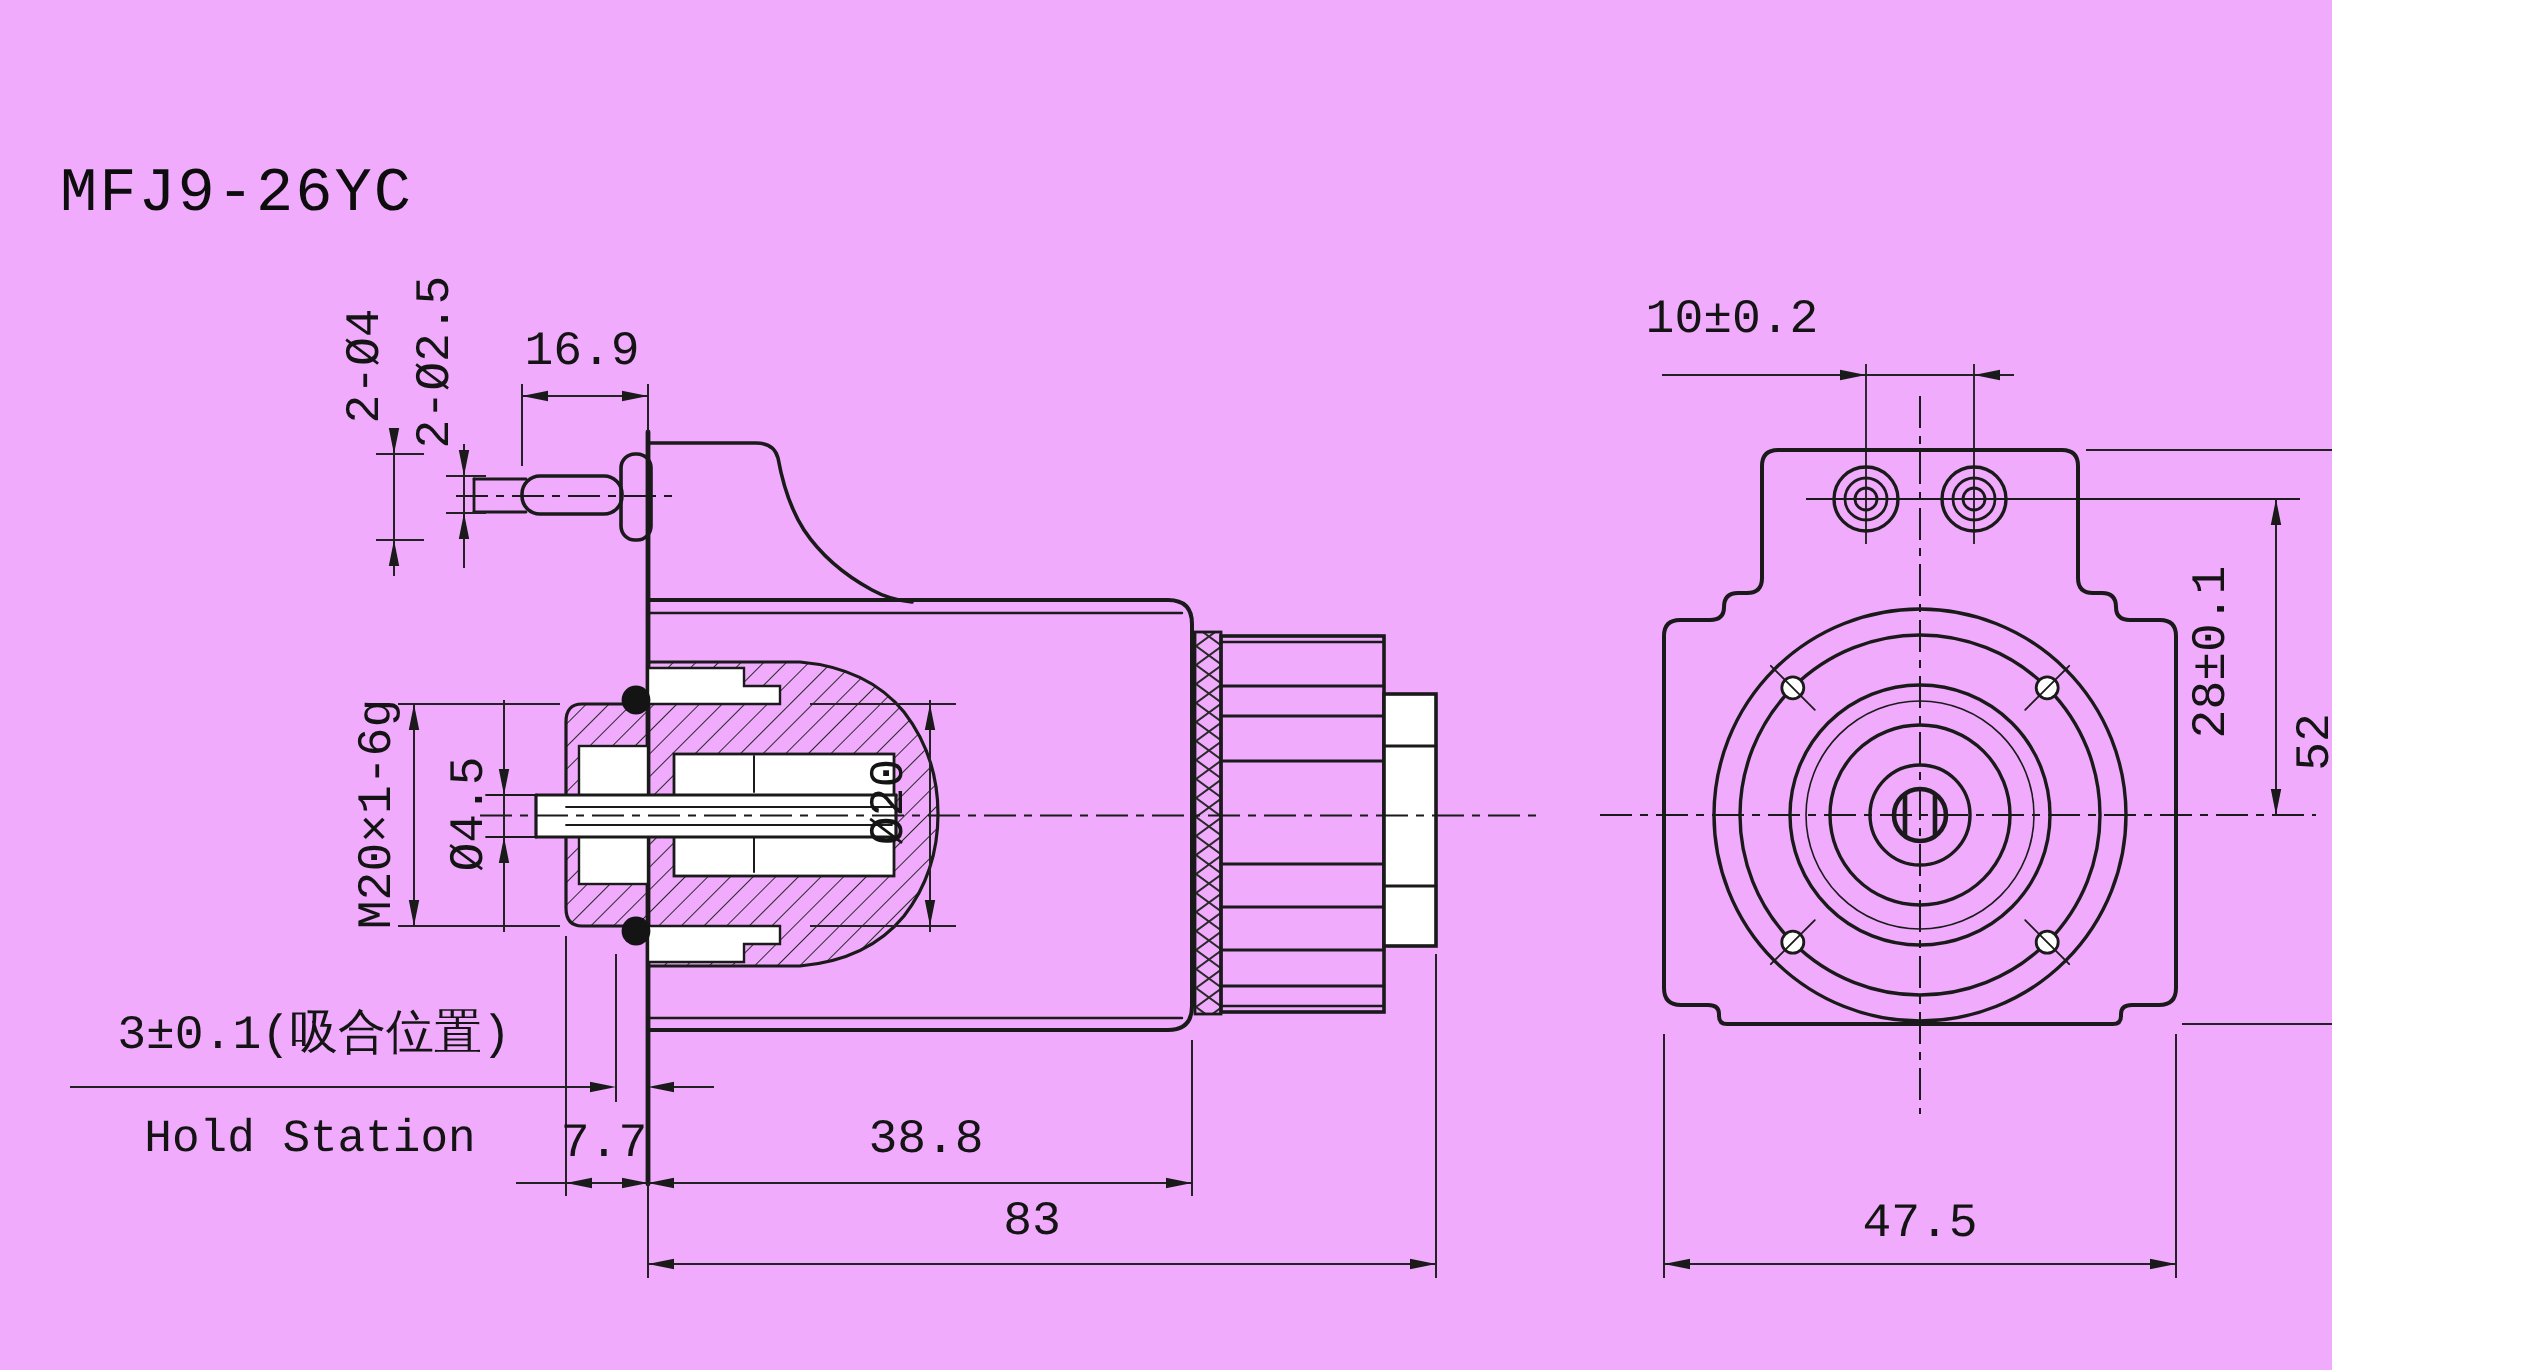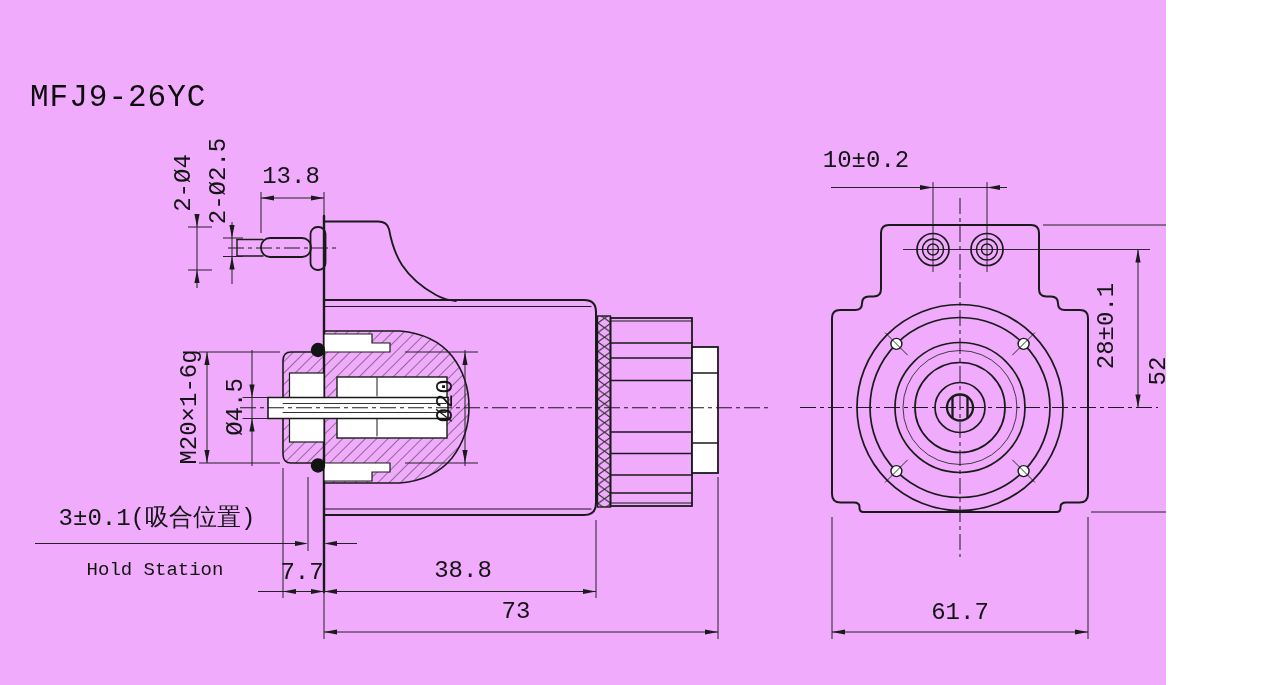--- a/index.html
+++ b/index.html
@@ -9,21 +9,21 @@
   }
   .stage svg{position:absolute;left:0;top:0;}
   .lbl{
     position:absolute;white-space:nowrap;color:#141414;
     font-size:24px;line-height:1;transform:translate(-50%,-50%);
   }
   .lbl.v{transform:translate(-50%,-50%) rotate(-90deg);}
   .title{
     position:absolute;left:30px;top:80px;font-size:31px;letter-spacing:1px;color:#0d0d0d;
   }
-  .small{font-size:19px;}
+  .small{font-size:23px;}
 </style>
 </head>
 <body>
 
 <div class="stage">
 
 <svg width="1274" height="685" viewBox="0 0 1274 685">
   <defs>
     <pattern id="hatch" patternUnits="userSpaceOnUse" width="8" height="8" patternTransform="rotate(45)">
       <line x1="0" y1="0" x2="0" y2="8" stroke="#2a2a2a" stroke-width="1"></line>
@@ -233,28 +233,28 @@
     <polygon points="1177,512 1174.4,499 1179.6,499"></polygon>
     <polygon points="832,632 845,629.4 845,634.6"></polygon>
     <polygon points="1088,632 1075,629.4 1075,634.6"></polygon>
   </g>
 </svg>
 
   <div class="title">MFJ9-26YC</div>
 
   <div class="lbl v" style="left:184px;top:183px;">2-Ø4</div>
   <div class="lbl v" style="left:219px;top:181px;">2-Ø2.5</div>
-  <div class="lbl" style="left:291px;top:177px;">13.8</div>
+  <div class="lbl" style="left:291px;top:177px;">16.9</div>
   <div class="lbl v" style="left:190px;top:407px;">M20×1-6g</div>
   <div class="lbl v" style="left:236px;top:407px;">Ø4.5</div>
   <div class="lbl v" style="left:446px;top:401px;">Ø20</div>
   <div class="lbl" style="left:157px;top:519px;">3±0.1(吸合位置)</div>
   <div class="lbl small" style="left:155px;top:570px;">Hold Station</div>
   <div class="lbl" style="left:302px;top:573px;">7.7</div>
   <div class="lbl" style="left:463px;top:571px;">38.8</div>
-  <div class="lbl" style="left:516px;top:612px;">73</div>
+  <div class="lbl" style="left:516px;top:612px;">83</div>
 
   <div class="lbl" style="left:866px;top:161px;">10±0.2</div>
   <div class="lbl v" style="left:1107px;top:326px;">28±0.1</div>
   <div class="lbl v" style="left:1159px;top:371px;">52</div>
-  <div class="lbl" style="left:960px;top:613px;">61.7</div>
+  <div class="lbl" style="left:960px;top:613px;">47.5</div>
 
 </div>
 
 </body></html>

